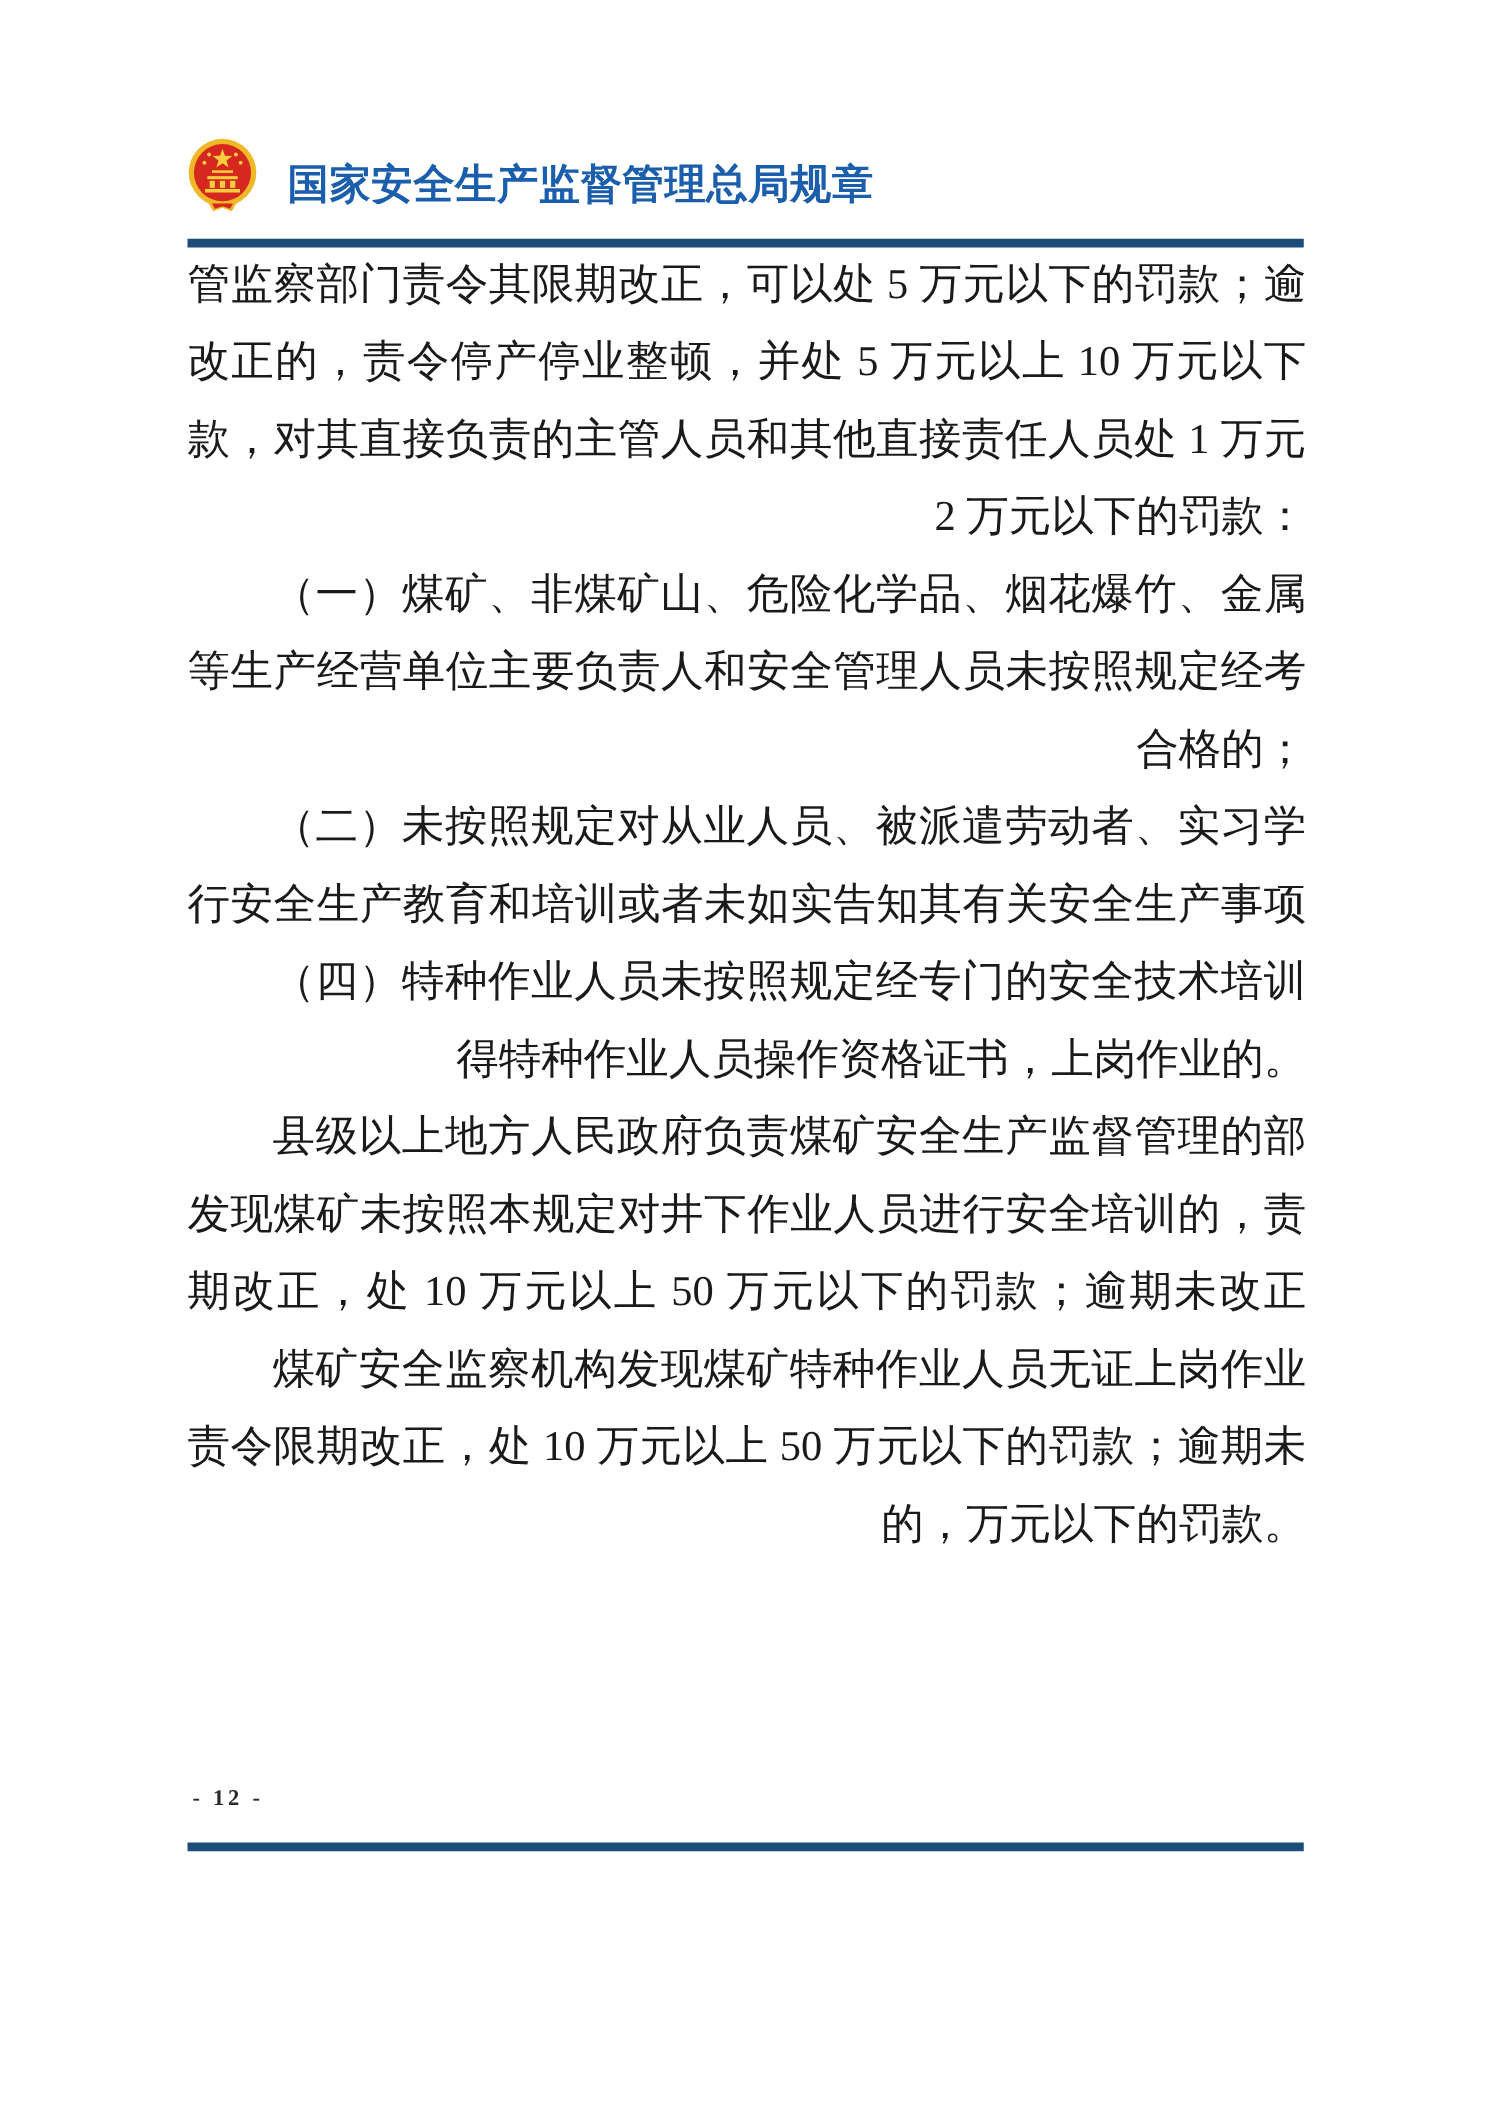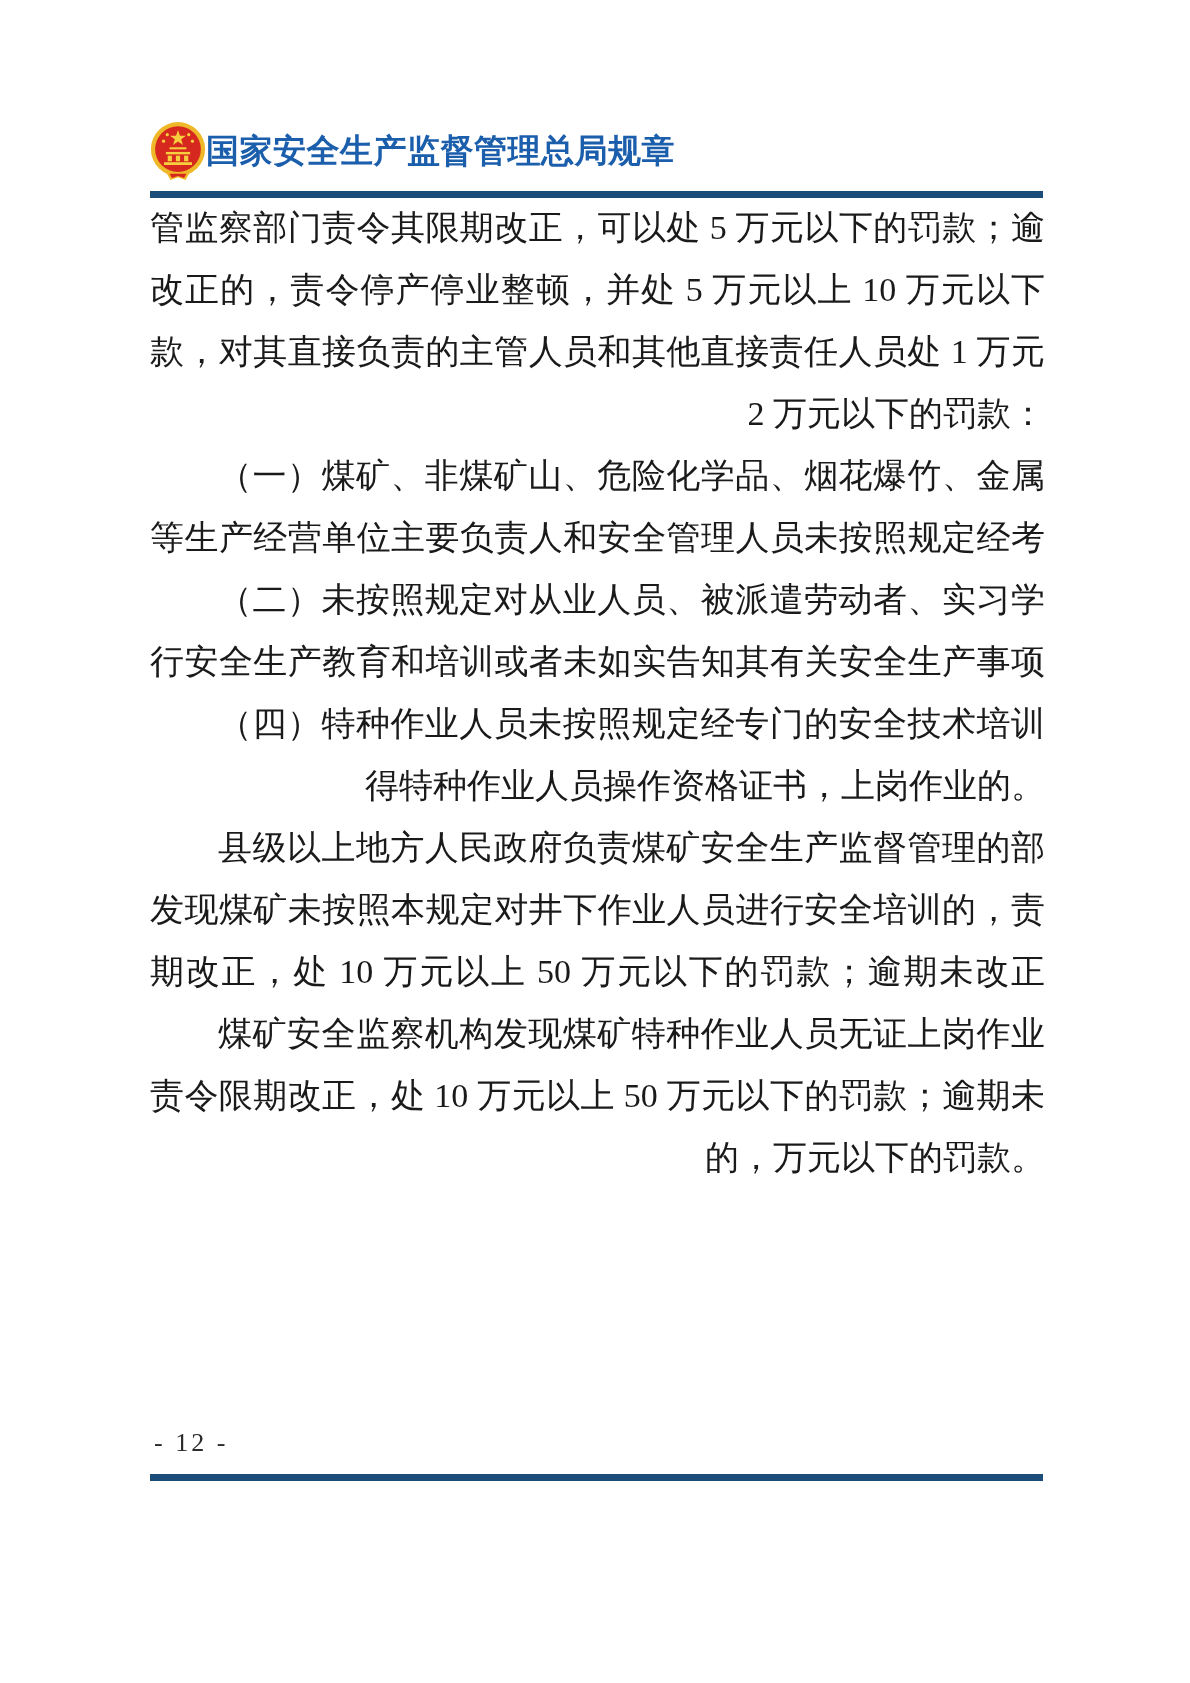--- a/index.html
+++ b/index.html
@@ -1,42 +1,42 @@
 <!DOCTYPE html>
 <html><head>
 <meta charset="utf-8">
 <style>
   html,body { margin:0; padding:0; background:#ffffff; }
   .page {
     position:relative; width:1190px; height:1683px; background:#ffffff;
     font-family:"Liberation Serif","DejaVu Serif",serif; overflow:hidden;
   }
   .hdr {
-    position:absolute; left:150px; top:118px; height:66px;
-    display:flex; align-items:center; gap:0;
+    position:absolute; left:150px; top:104px; height:66px;
+    display:flex; align-items:flex-end; gap:24px;
   }
   .emblem { display:block; width:56px; height:60px; }
   .emblem svg { display:block; }
   .hdr-title {
     font-size:33px; font-weight:bold; color:#1B5EAC;
     letter-spacing:0.5px; white-space:nowrap;
   }
   .rule { position:absolute; left:150px; width:893px; height:7px; background:#1C4D79; }
   .rule-top { top:191px; }
   .rule-bottom { top:1474px; }
   .body-lines {
     position:absolute; left:150px; top:197px; width:895px;
     font-size:34px; color:#1a1a1a;
   }
   .line { height:62px; line-height:62px; overflow:hidden; white-space:nowrap;text-align:right; }
   .line.indent { padding-left:68px; }
   .line.fill { white-space:normal; text-align:justify; text-align-last:justify; }
   .page-number {
     position:absolute; left:154px; top:1428px;
-    font-size:26px; color:#2b2b2b; letter-spacing:3px; white-space:nowrap;
+    font-size:18px; color:#2b2b2b; letter-spacing:3px; white-space:nowrap;font-weight:bold;
   }
   .publisher {
     position:absolute; right:147px; top:1502px;
     font-size:29px; font-weight:bold; color:#29639E; white-space:nowrap;
   }
 </style>
 </head>
 <body>
 
 <div class="page">
@@ -71,20 +71,21 @@
 
   <div class="rule rule-top"></div>
 
   <main class="body-lines">
       <div class="line fill">管监察部门责令其限期改正，可以处 5 万元以下的罚款；逾期未</div>
       <div class="line fill">改正的，责令停产停业整顿，并处 5 万元以上 10 万元以下的罚</div>
       <div class="line fill">款，对其直接负责的主管人员和其他直接责任人员处 1 万元以上</div>
       <div class="line">2 万元以下的罚款：</div>
       <div class="line indent fill">（一）煤矿、非煤矿山、危险化学品、烟花爆竹、金属冶炼</div>
       <div class="line fill">等生产经营单位主要负责人和安全管理人员未按照规定经考核</div>
+      <div class="line">合格的；</div>
       <div class="line indent fill">（二）未按照规定对从业人员、被派遣劳动者、实习学生进</div>
       <div class="line fill">行安全生产教育和培训或者未如实告知其有关安全生产事项的；</div>
       <div class="line indent fill">（四）特种作业人员未按照规定经专门的安全技术培训并取</div>
       <div class="line">得特种作业人员操作资格证书，上岗作业的。</div>
       <div class="line indent fill">县级以上地方人民政府负责煤矿安全生产监督管理的部门</div>
       <div class="line fill">发现煤矿未按照本规定对井下作业人员进行安全培训的，责令限</div>
       <div class="line fill">期改正，处 10 万元以上 50 万元以下的罚款；逾期未改正的，责</div>
       <div class="line indent fill">煤矿安全监察机构发现煤矿特种作业人员无证上岗作业的，</div>
       <div class="line fill">责令限期改正，处 10 万元以上 50 万元以下的罚款；逾期未改正</div>
       <div class="line">的，万元以下的罚款。</div>

